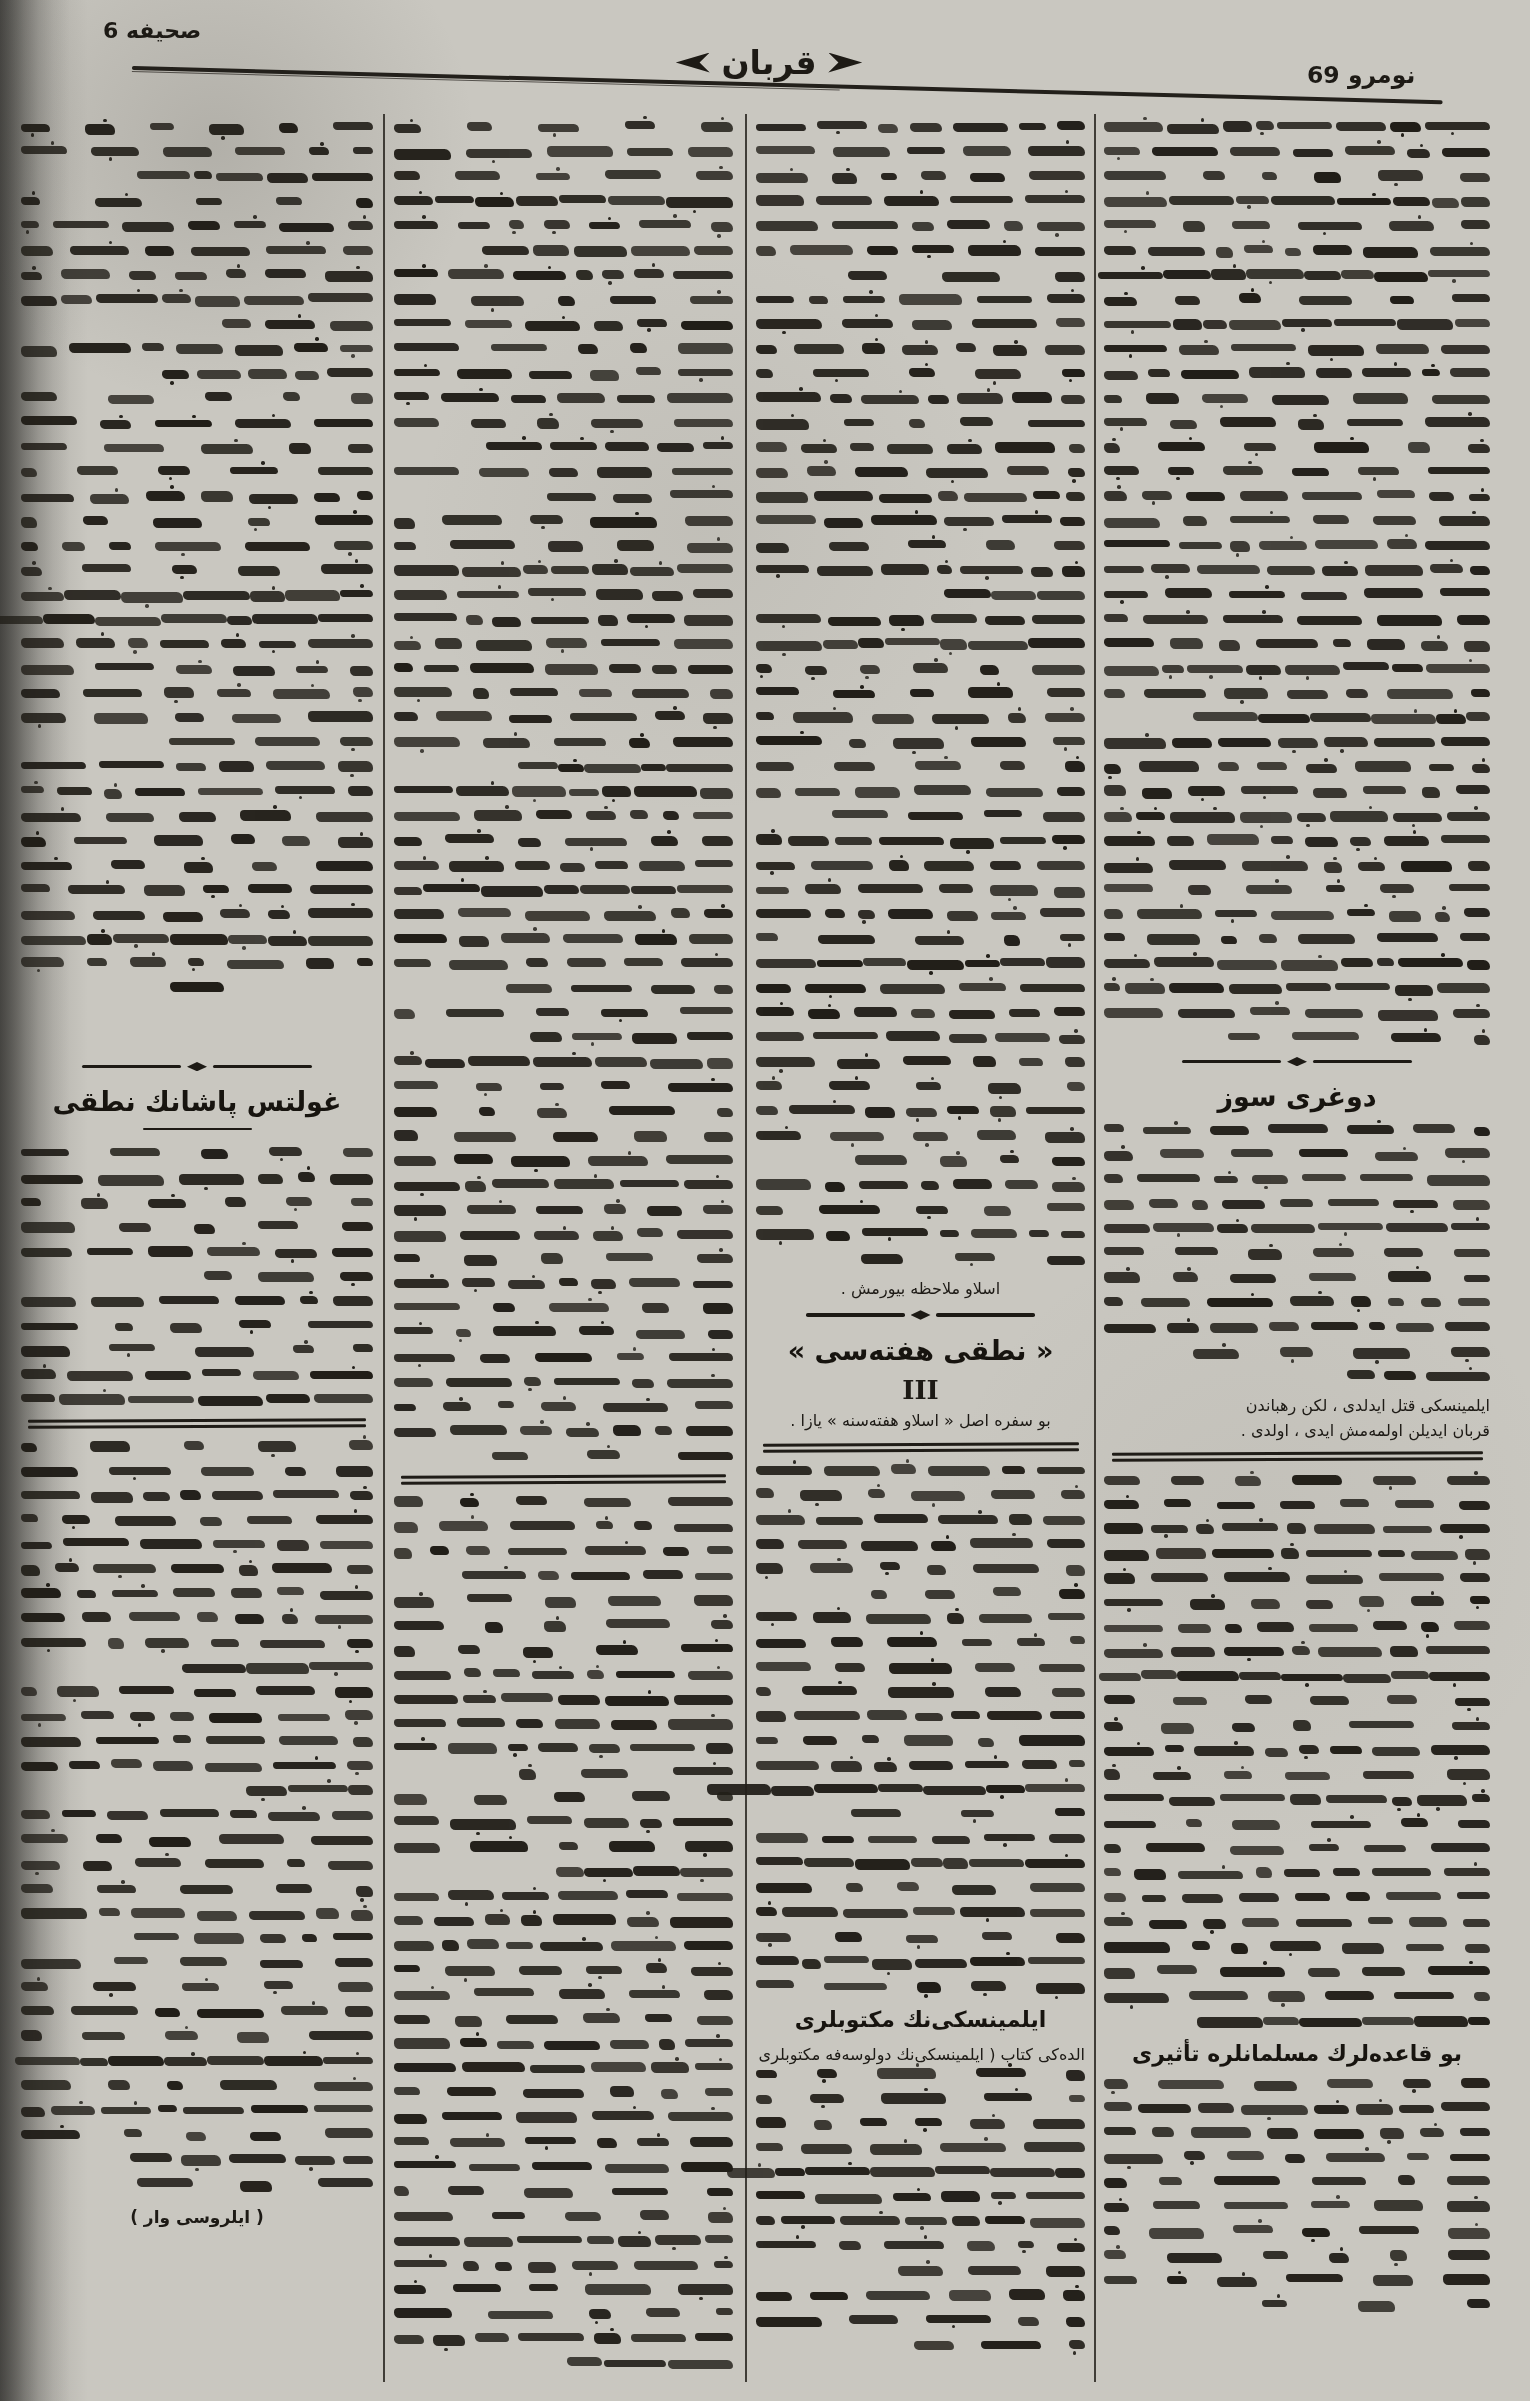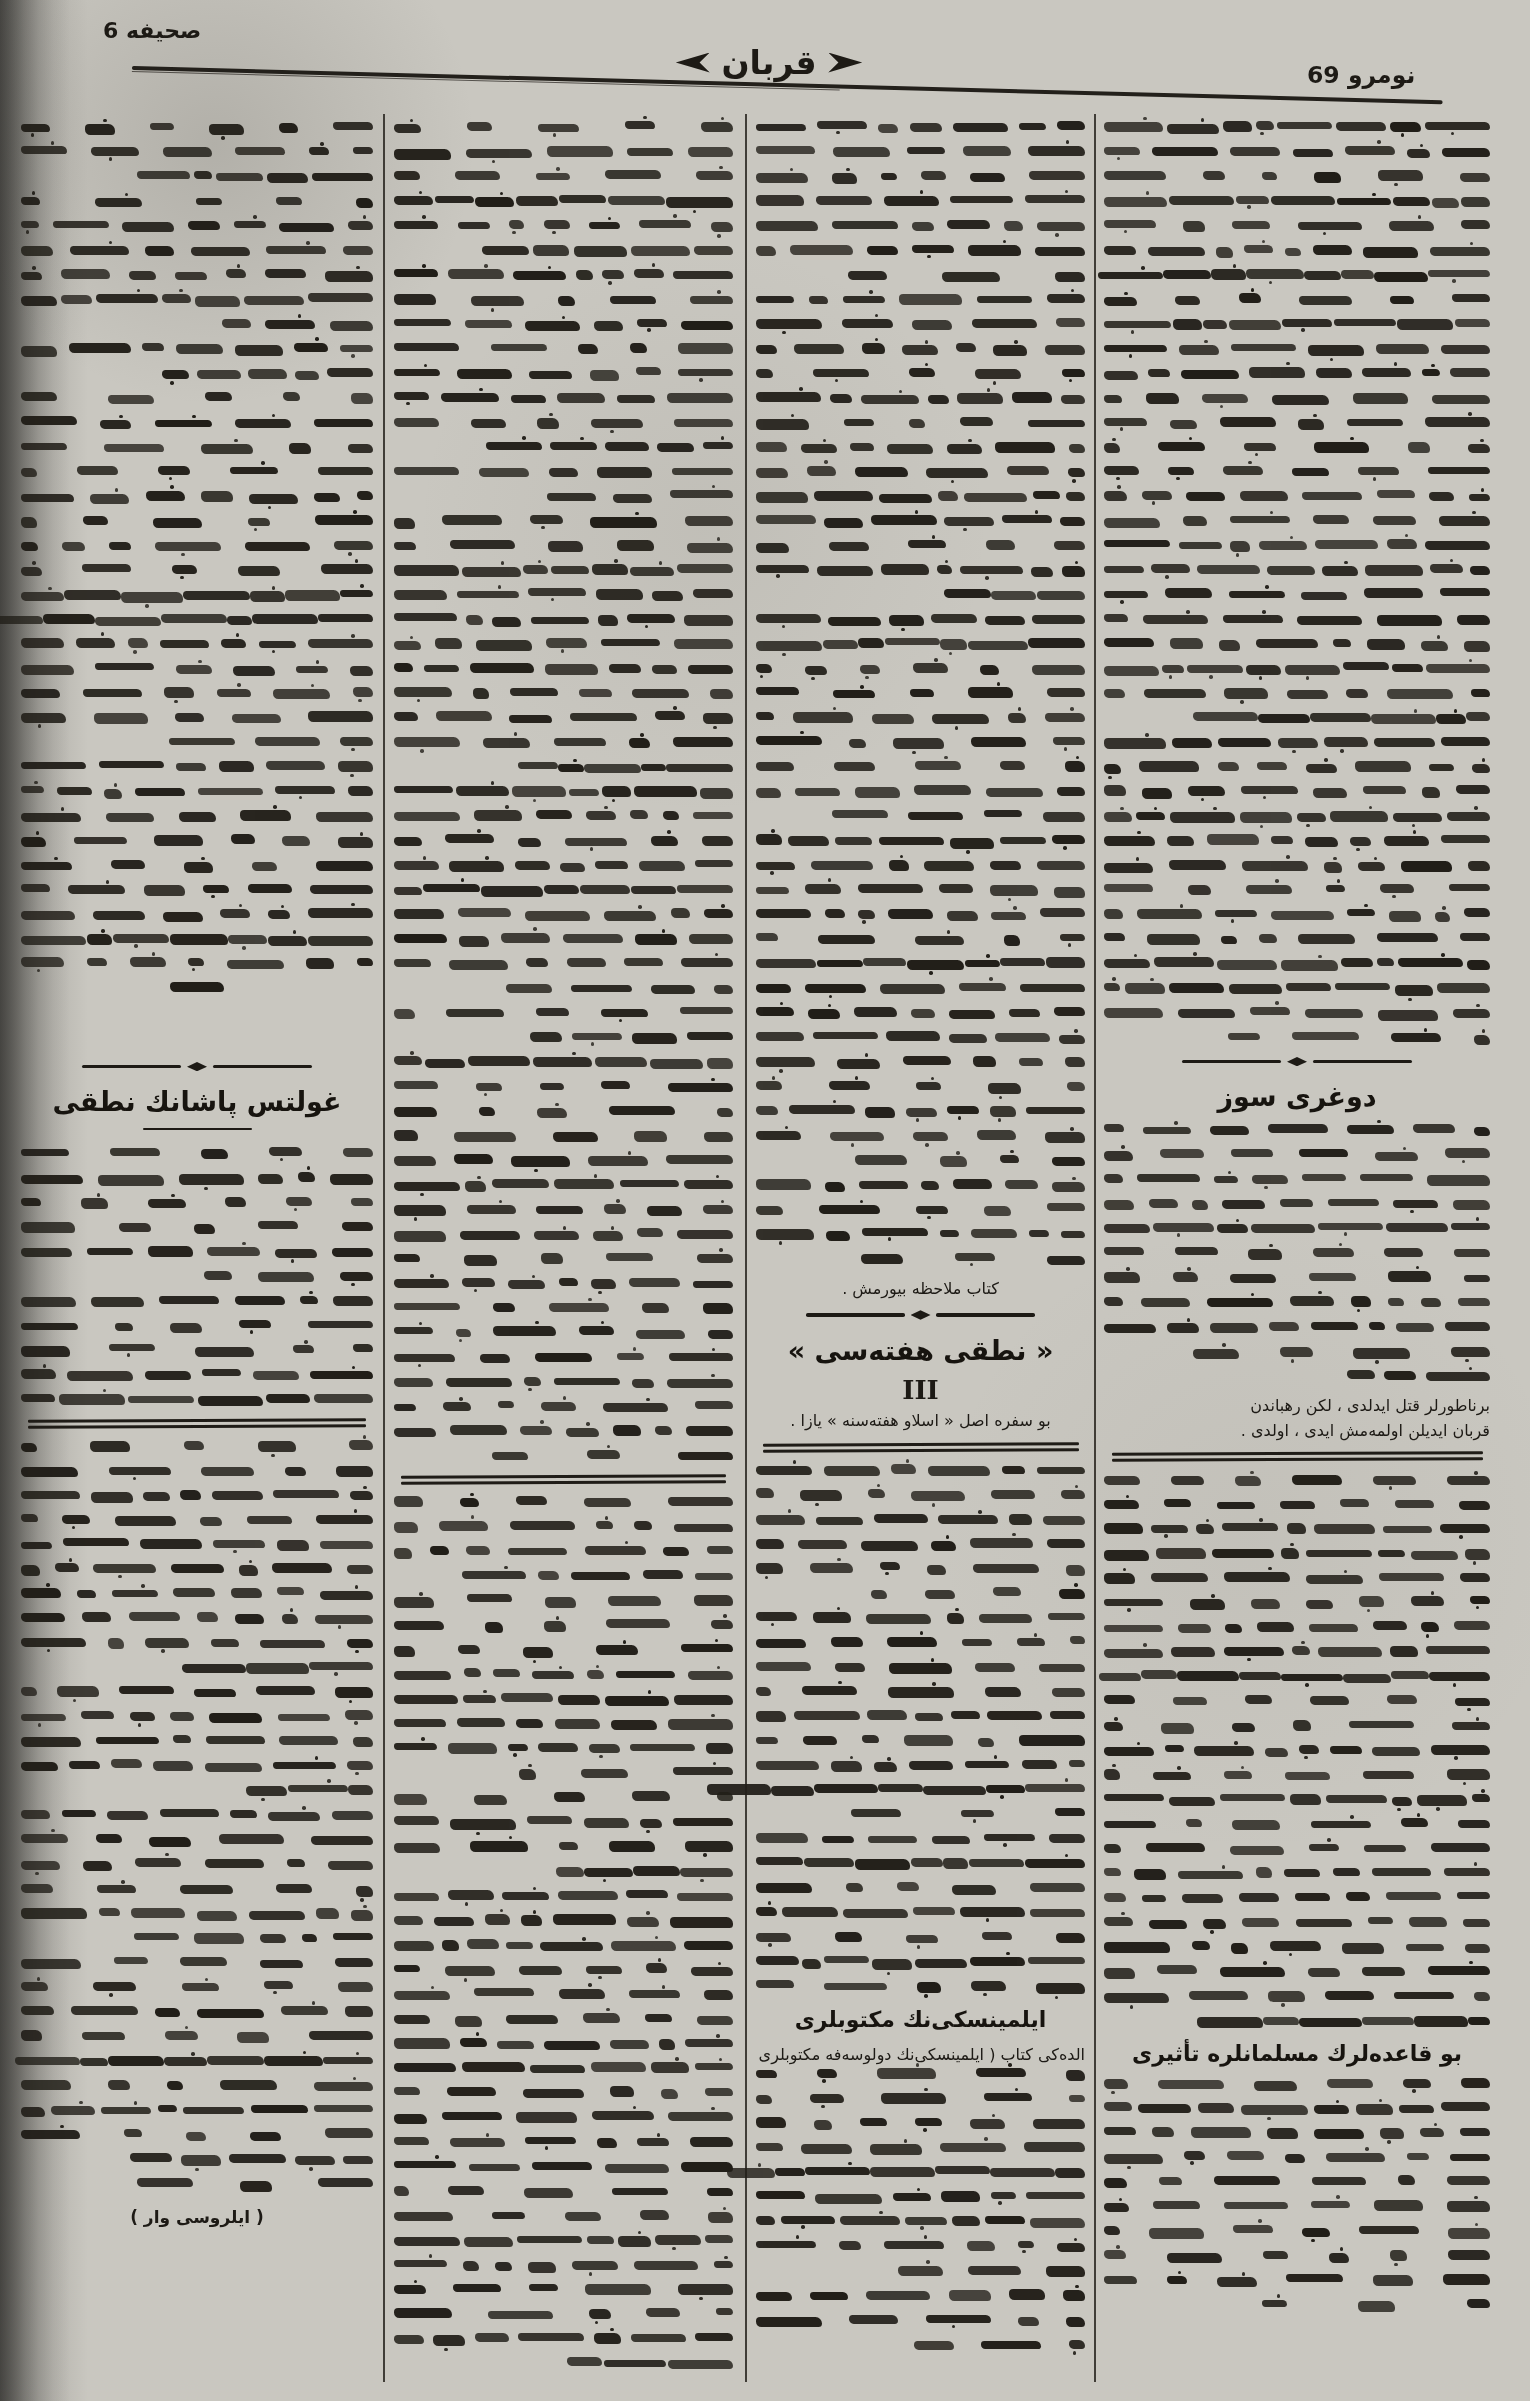--- a/index.html
+++ b/index.html
@@ -522,21 +522,21 @@
           <span class="sim-word dotb" style="width: 57px; height: 10.6px; margin-top: 4.1px; opacity: 0.89;"></span>
           <span class="sim-word dotb" style="width: 33px; height: 10.6px; margin-top: 2.9px; opacity: 0.82;"></span>
           <span class="sim-word dot" style="width: 46px; height: 10.6px; margin-top: 4.7px; opacity: 0.86;"></span>
         </div>
         <div class="sim-line" style="width: 37%;">
           <span class="sim-word dot" style="width: 64px; height: 9.4px; margin-top: 3.5px; opacity: 0.91;"></span>
           <span class="sim-word" style="width: 32px; height: 8.8px; margin-top: 2.3px; opacity: 0.99;"></span>
           <span class="sim-word" style="width: 27.6px; height: 8.8px; margin-top: 1.8px; opacity: 0.92;"></span>
         </div>
       </div>
-      <div class="caption">برناطورلر قتل ايدلدى ، لكن رهباندن</div>
+      <div class="caption">ايلمينسكى قتل ايدلدى ، لكن رهباندن</div>
       <div class="caption">قربان ايديلن اولمه‌مش ايدى ، اولدى .</div>
       <div class="drule">
         <i></i>
         <i></i>
       </div>
       <div class="para">
         <div class="sim-line">
           <span class="sim-word dot" style="width: 43px; height: 8.8px; margin-top: 4.1px; opacity: 0.88;"></span>
           <span class="sim-word dotb" style="width: 43px; height: 8.8px; margin-top: 3.5px; opacity: 0.84;"></span>
           <span class="sim-word" style="width: 50px; height: 9.4px; margin-top: 2.9px; opacity: 0.99;"></span>
@@ -1188,21 +1188,21 @@
           <span class="sim-word dotb" style="width: 66px; height: 7.6px; margin-top: 1.2px; opacity: 0.96;"></span>
           <span class="sim-word" style="width: 23.5px; height: 10.6px; margin-top: 4.1px; opacity: 1;"></span>
           <span class="sim-word dotb" style="width: 58px; height: 10.6px; margin-top: 2.3px; opacity: 0.9;"></span>
         </div>
         <div class="sim-line" style="width: 68%;">
           <span class="sim-word" style="width: 38px; height: 9.4px; margin-top: 4.7px; opacity: 0.95;"></span>
           <span class="sim-word dotb" style="width: 40px; height: 7.6px; margin-top: 1.8px; opacity: 0.84;"></span>
           <span class="sim-word" style="width: 42px; height: 9.4px; margin-top: 2.9px; opacity: 0.96;"></span>
         </div>
       </div>
-      <div class="caption center">كتاب ملاحظه بيورمش .</div>
+      <div class="caption center">اسلاو ملاحظه بيورمش .</div>
       <div class="divider">
         <span class="bar"></span>
         <span class="diamond"></span>
         <span class="bar"></span>
       </div>
       <div class="heading h1">« نطقى هفته‌سى »</div>
       <div class="roman">III</div>
       <div class="caption center">بو سفره اصل « اسلاو هفته‌سنه » يازا .</div>
       <div class="drule">
         <i></i>

